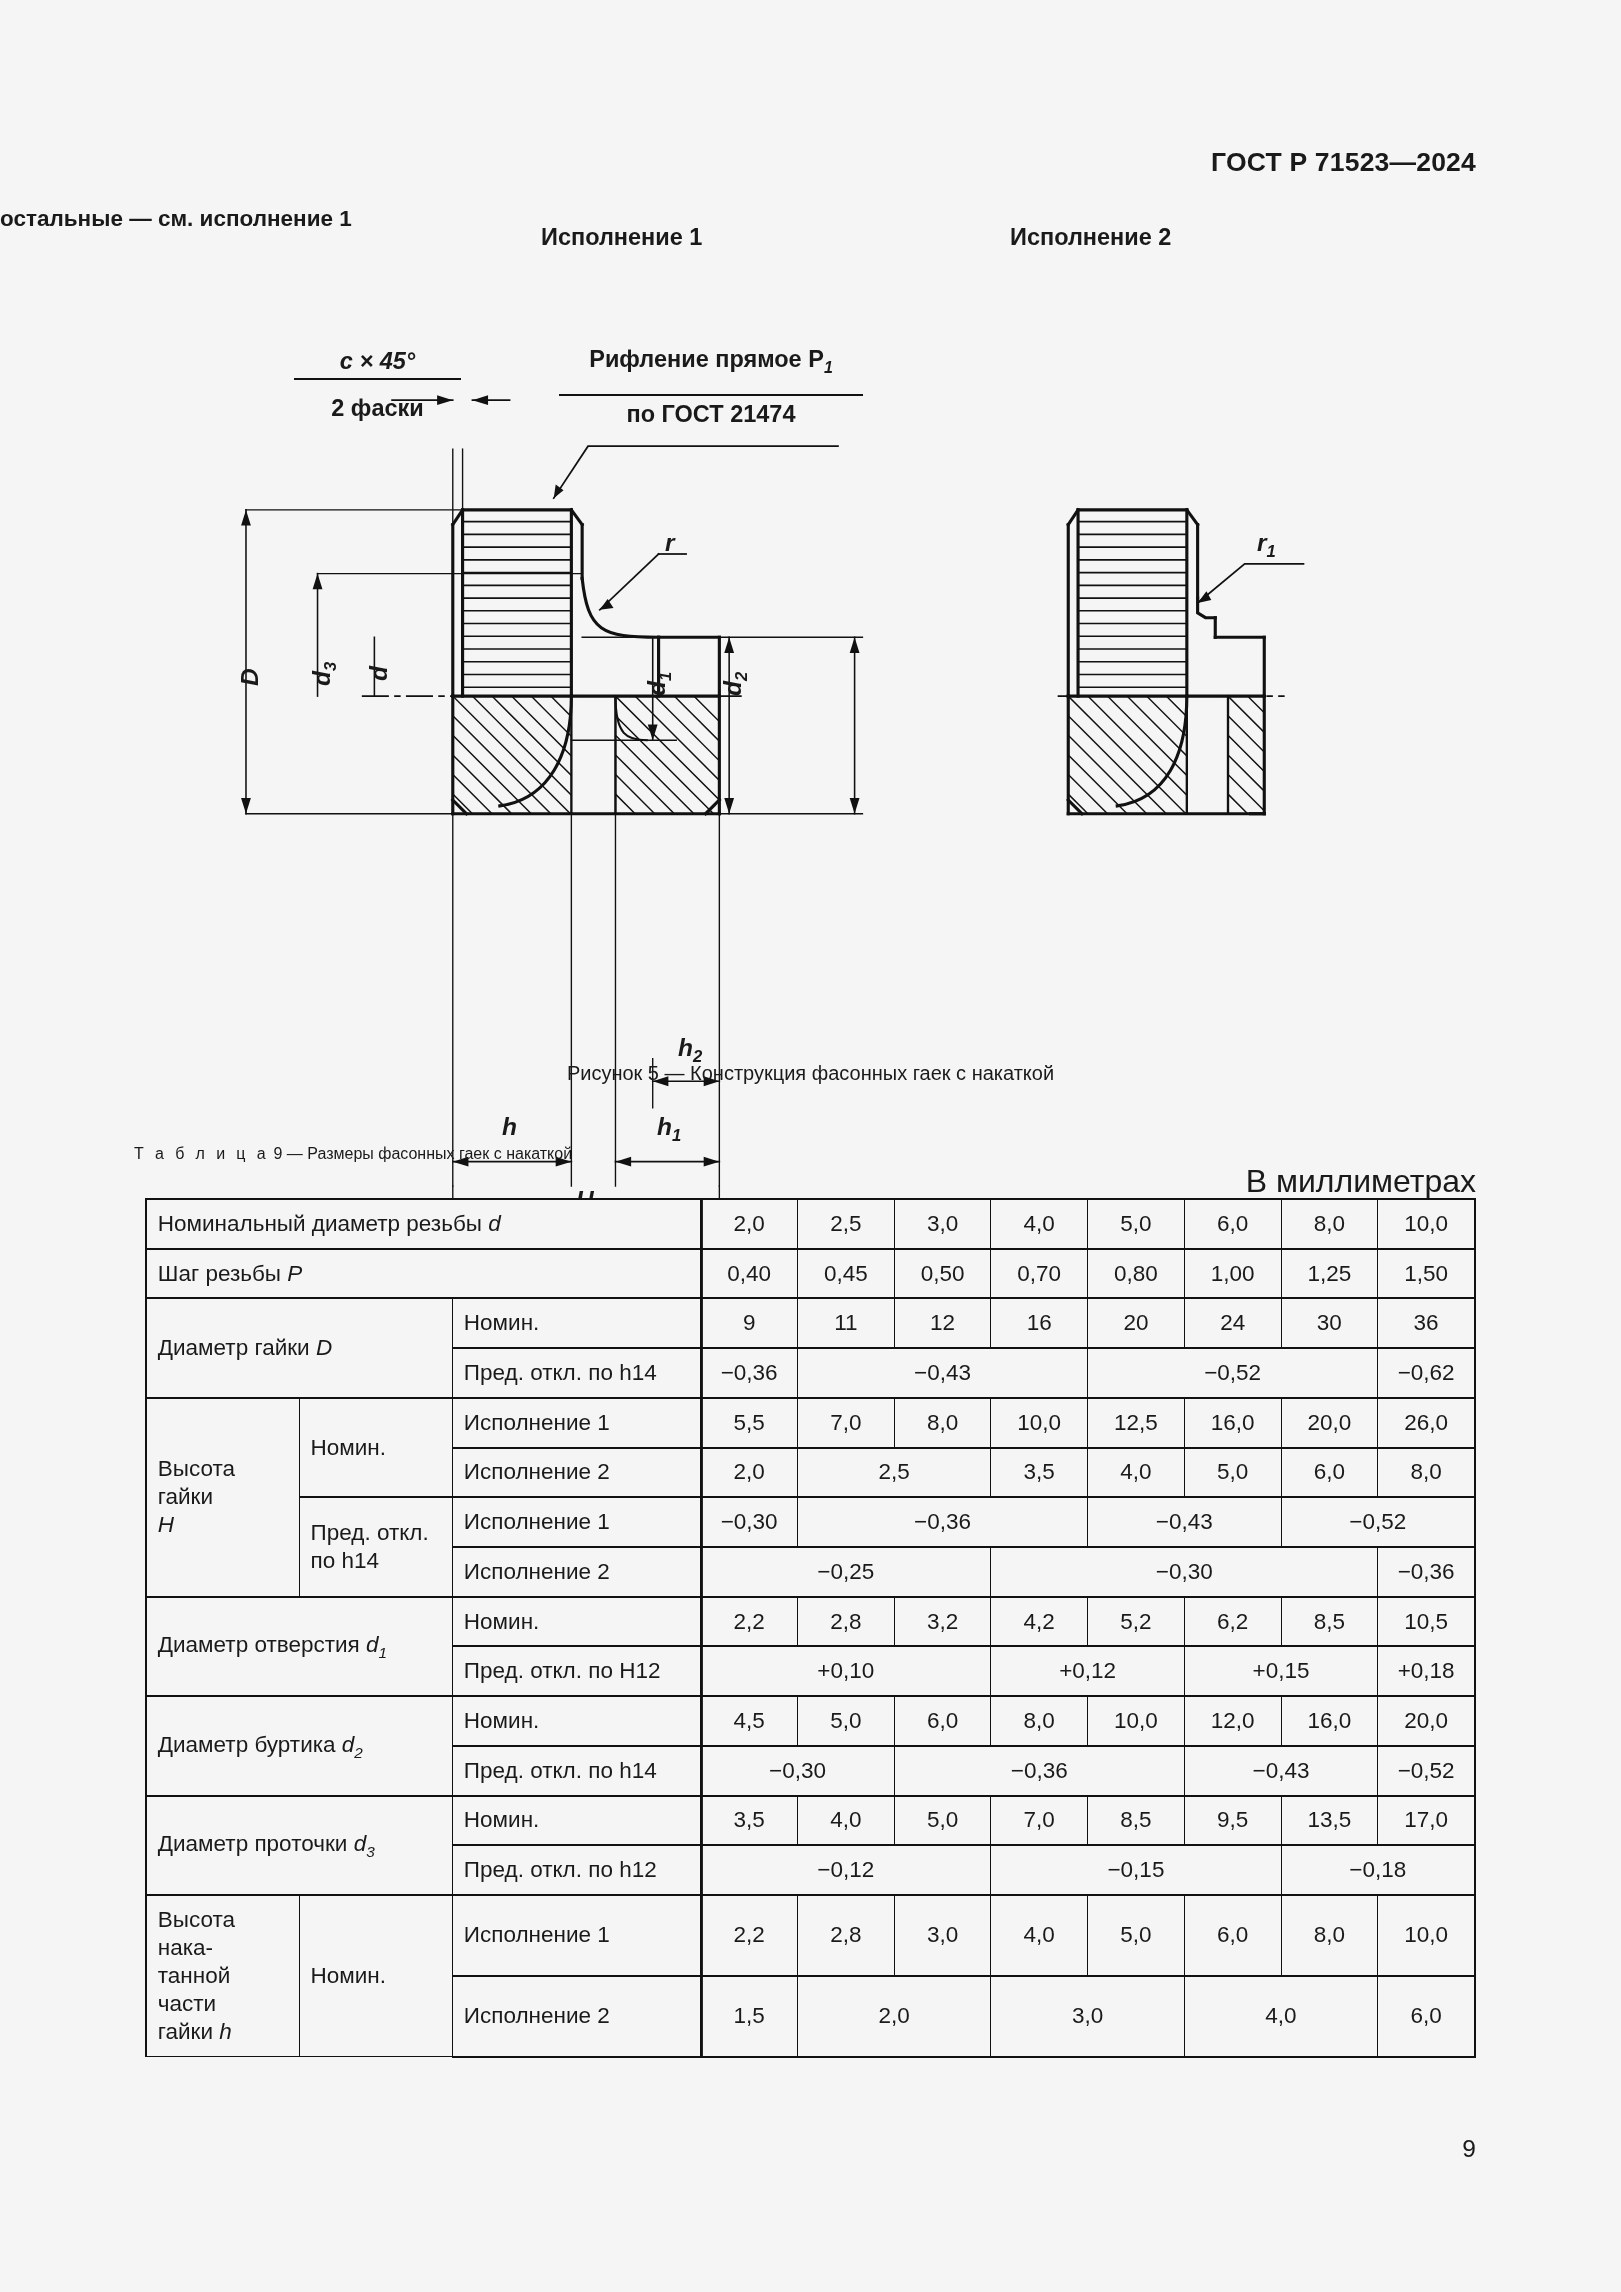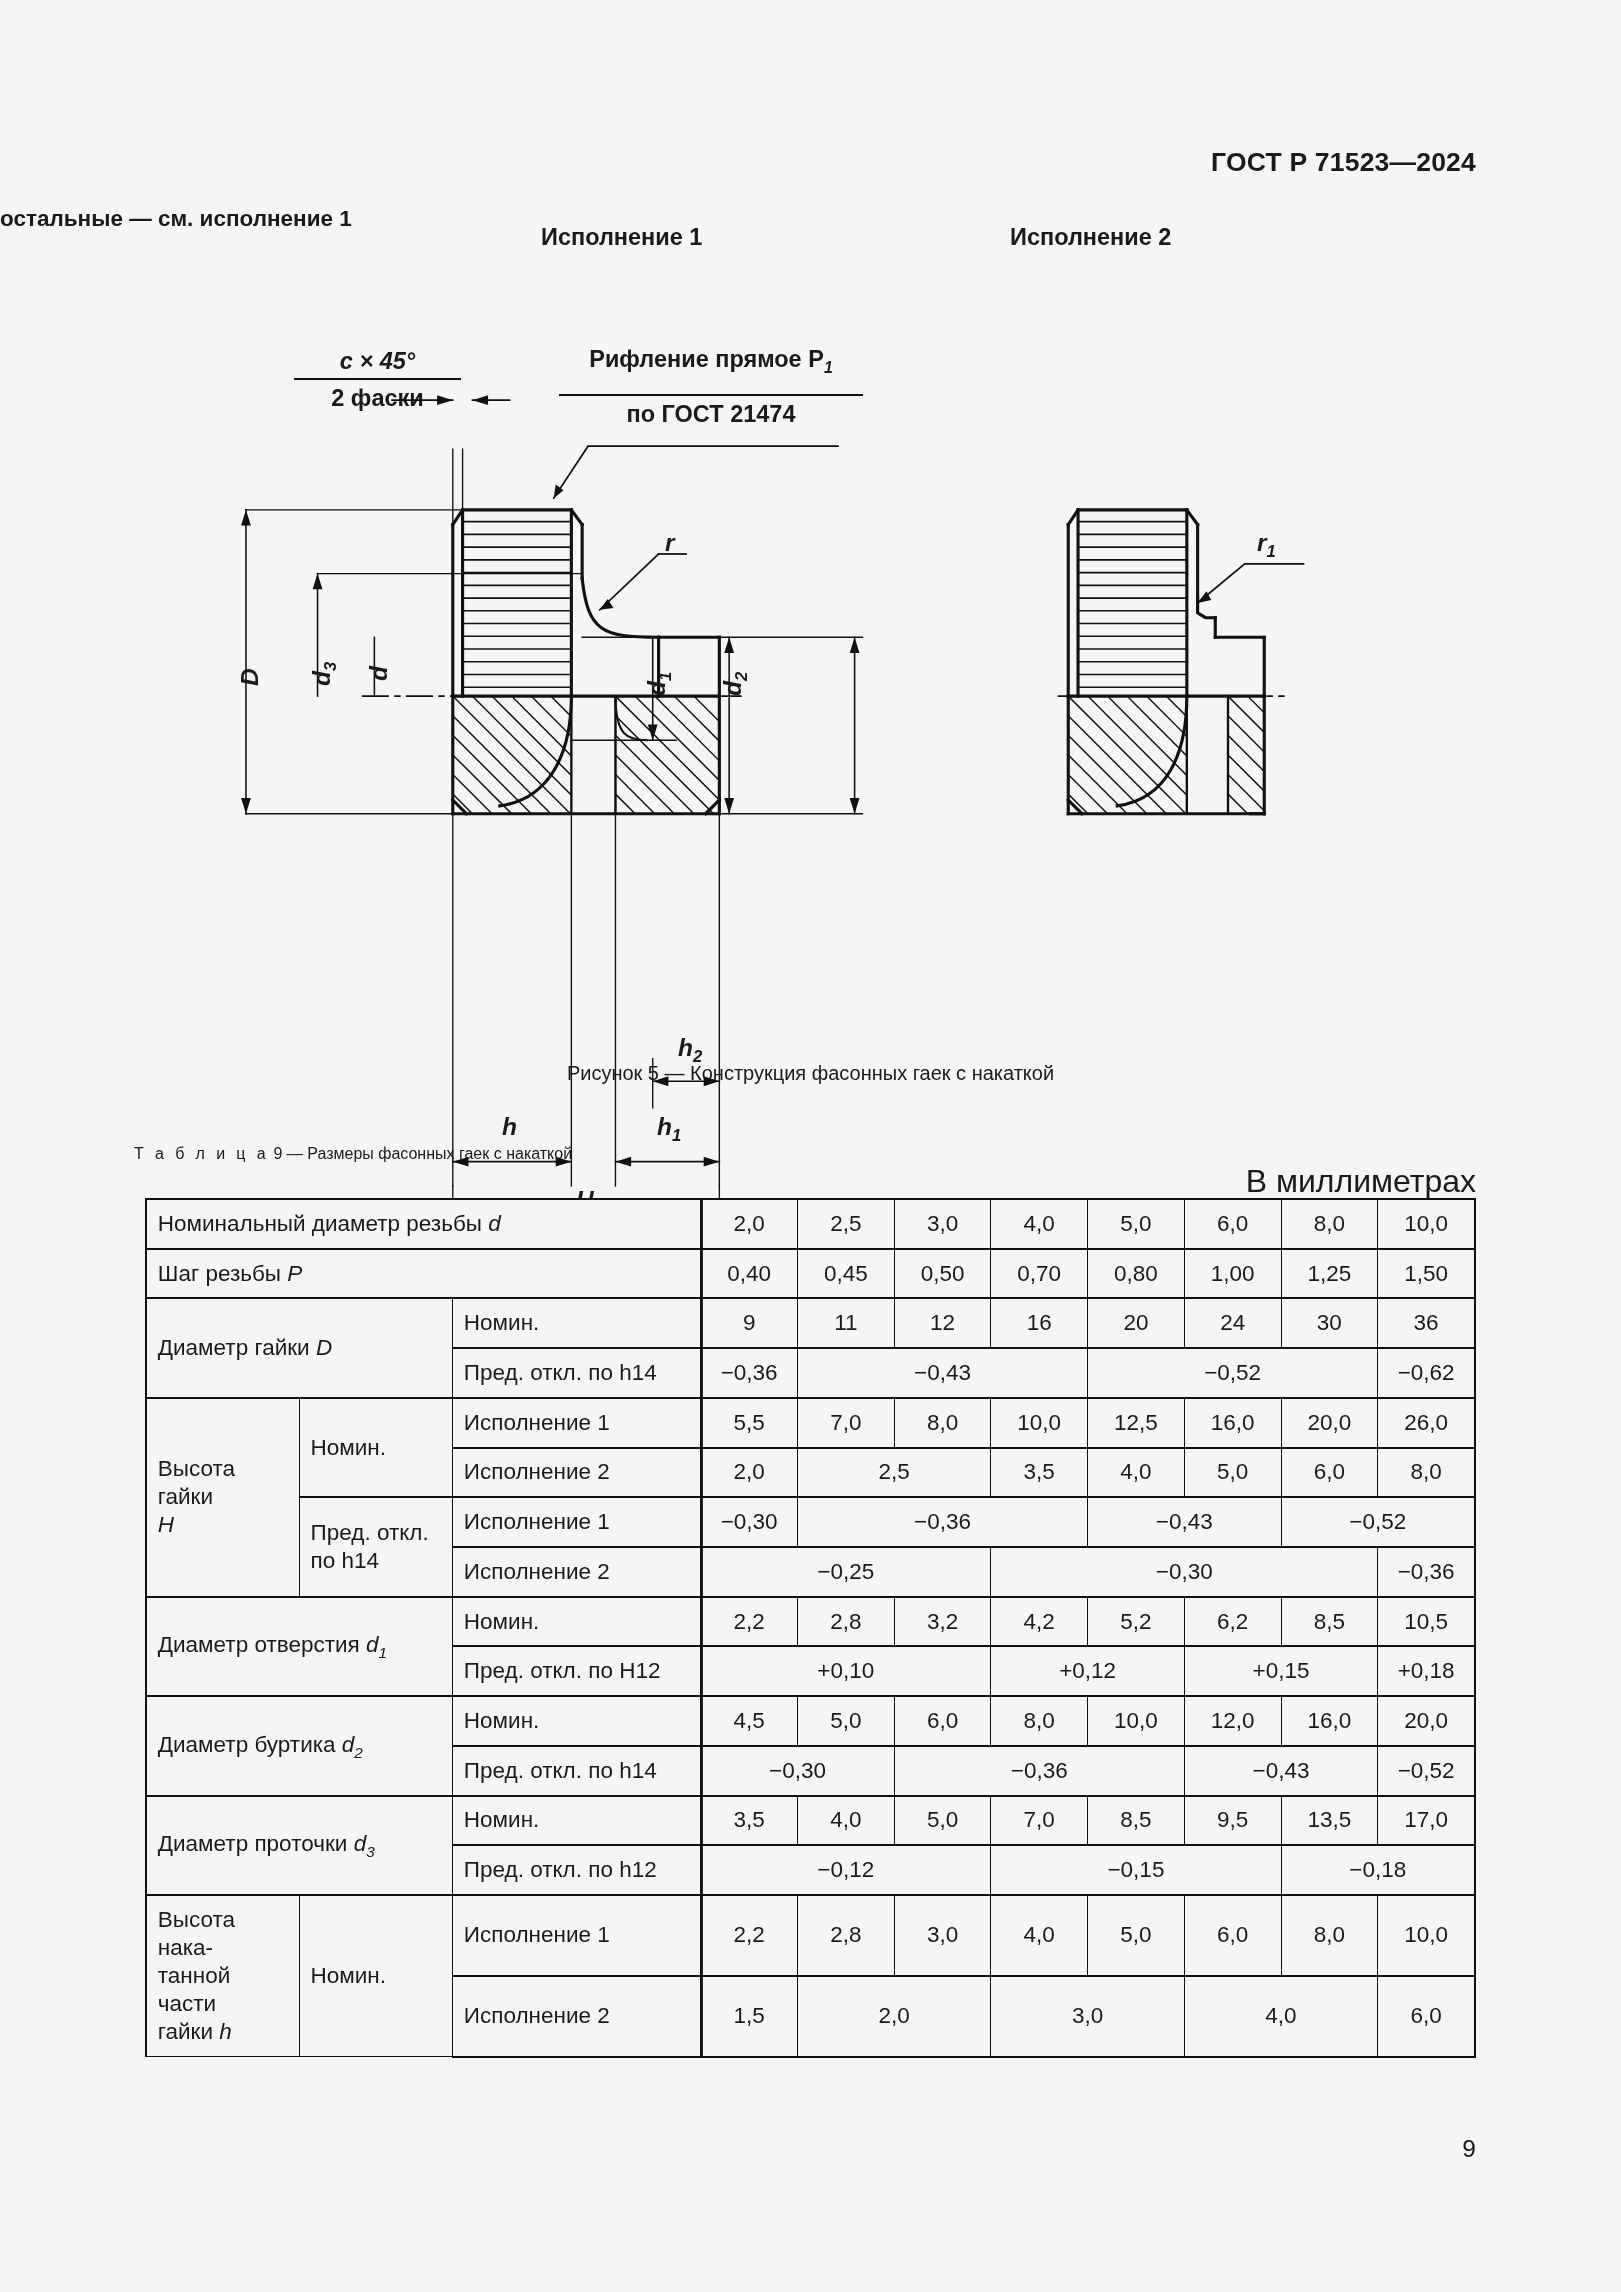--- a/index.html
+++ b/index.html
@@ -22,21 +22,21 @@
   
   .figure-zone{position:absolute;left:0;top:206px;width:1621px;height:843px;}
   .exec-label{position:absolute;font-size:23.5px;font-weight:bold;}
   .exec1{left:541px;top:17.6px;}
   .exec2{left:1010px;top:17.6px;}
   .exec2b{left:1010px;top:71px;font-weight:bold;font-size:22.5px;}
 
   .note{position:absolute;font-size:23.5px;font-weight:bold;text-align:center;}
   .note-chamfer{left:294px;top:142px;width:167px;}
   .note-chamfer .ln{border-bottom:2.5px solid #111;padding-bottom:2.9px;}
-  .note-chamfer .lb{padding-top:5px;}
+  .note-chamfer .lb{padding-top:15px;}
   .note-knurl{left:559px;top:140px;width:304px;}
   .note-knurl .ln{border-bottom:2.5px solid #111;padding-bottom:17px;}
   .note-knurl .lb{padding-top:4.9px;}
 
   .dim{position:absolute;font-size:24.5px;font-weight:bold;font-style:italic;}
   .dim.vert{transform:rotate(-90deg);transform-origin:left top;}
   sub{font-size:0.68em;font-style:italic;}
 
   svg.draw{position:absolute;left:0;top:0;overflow:visible;}
 

